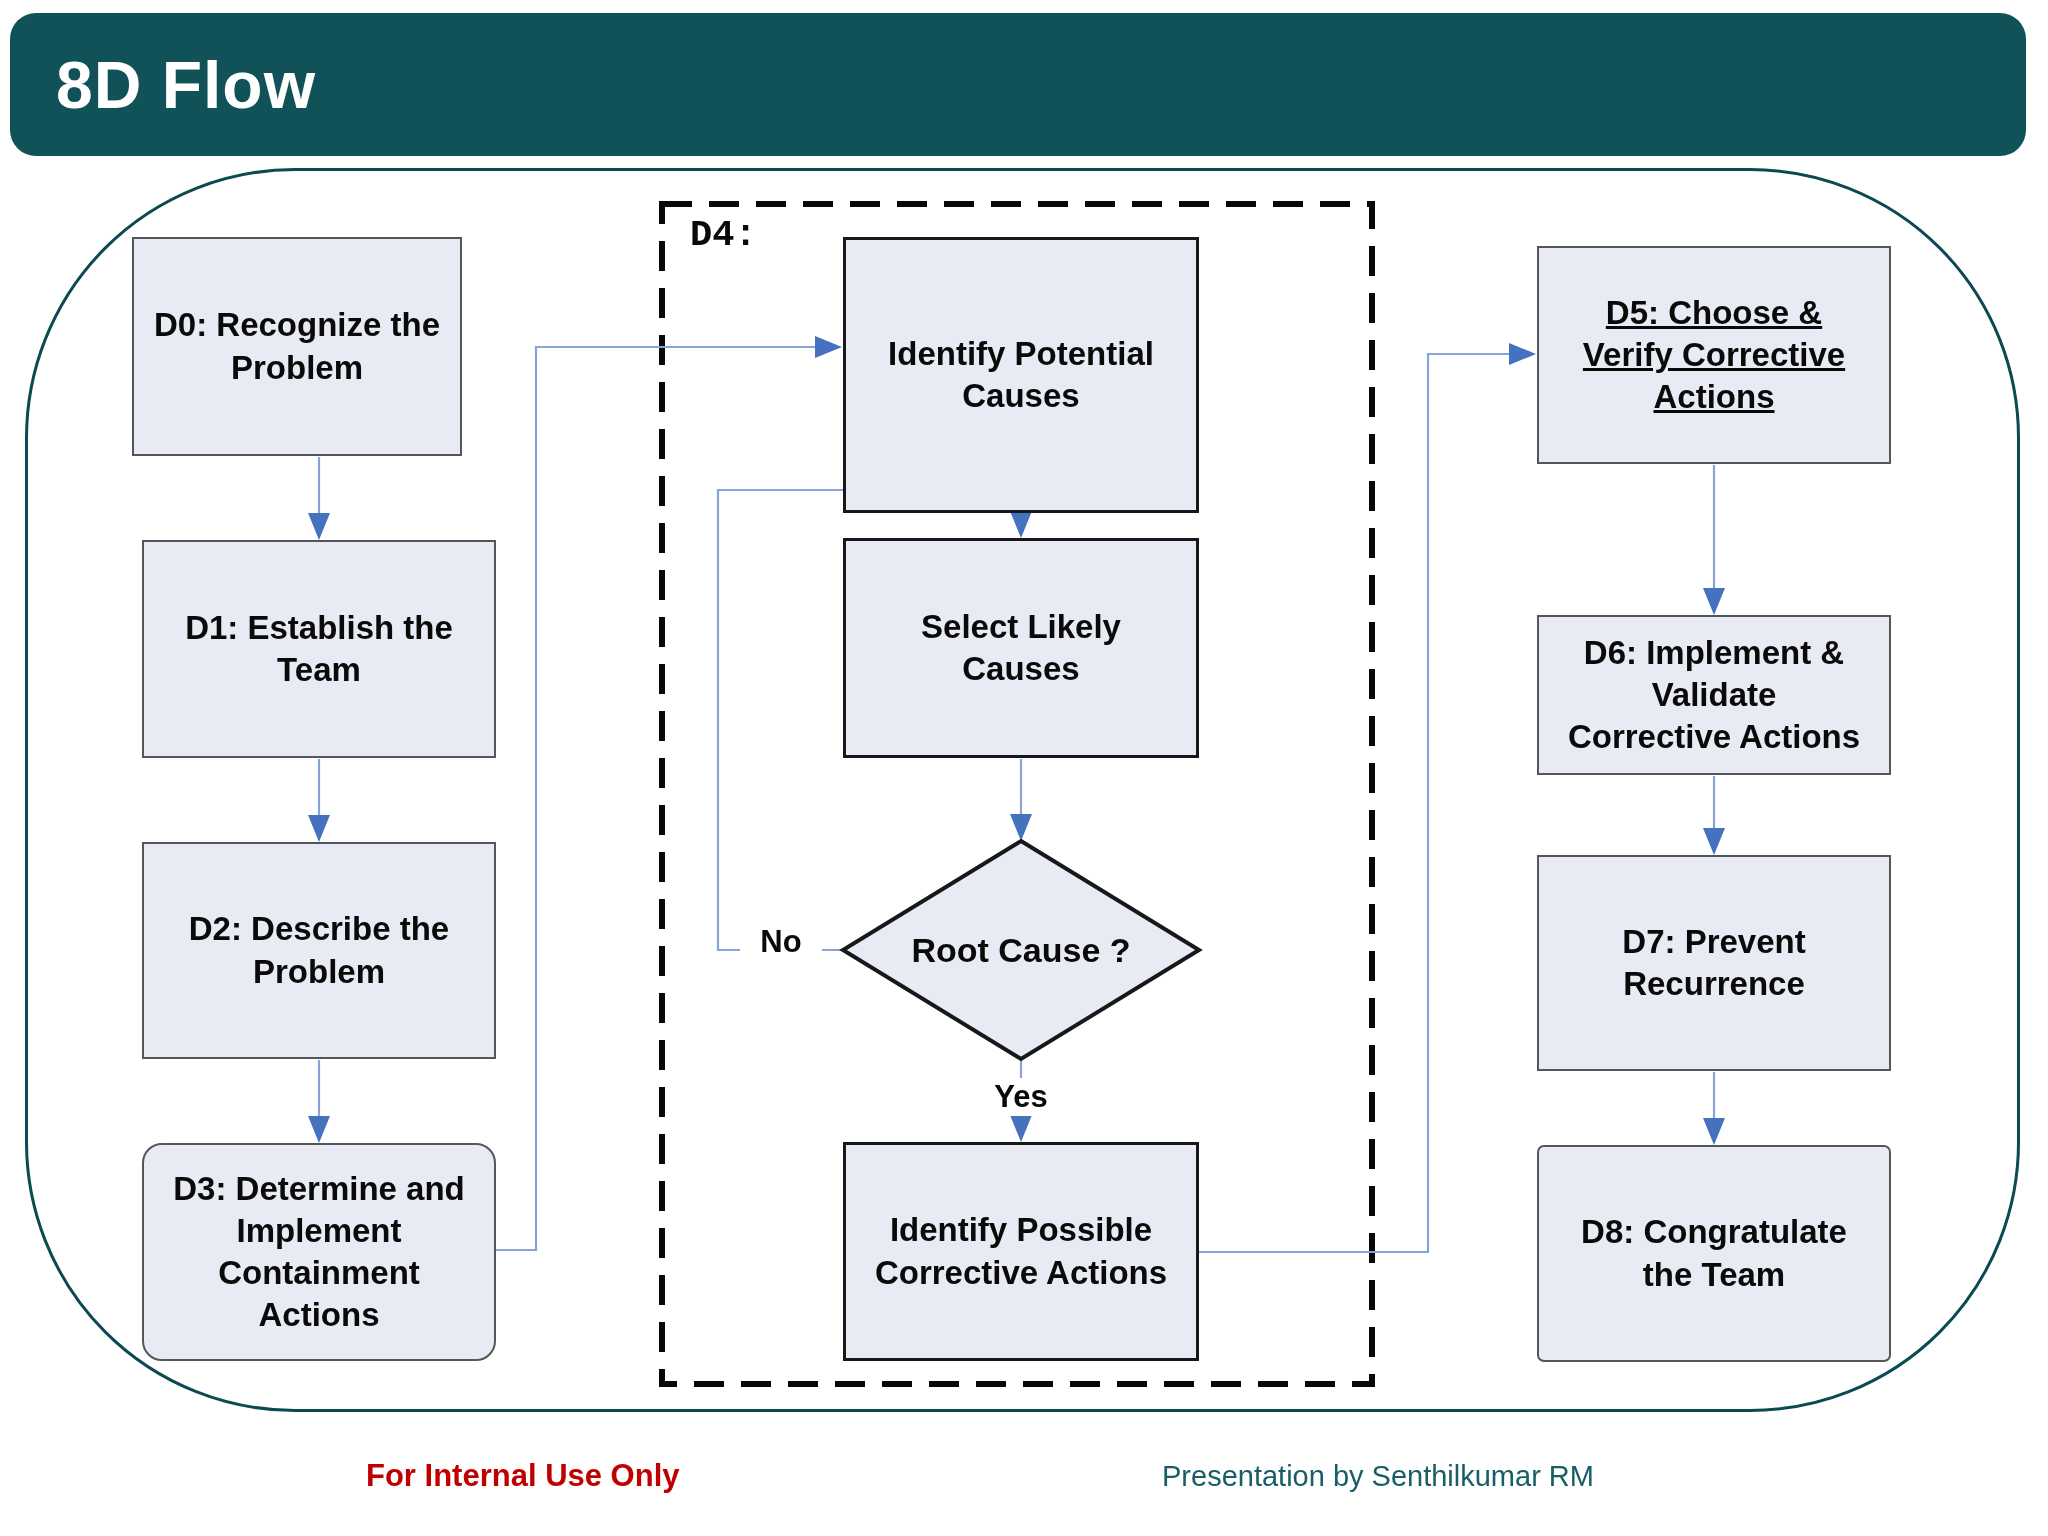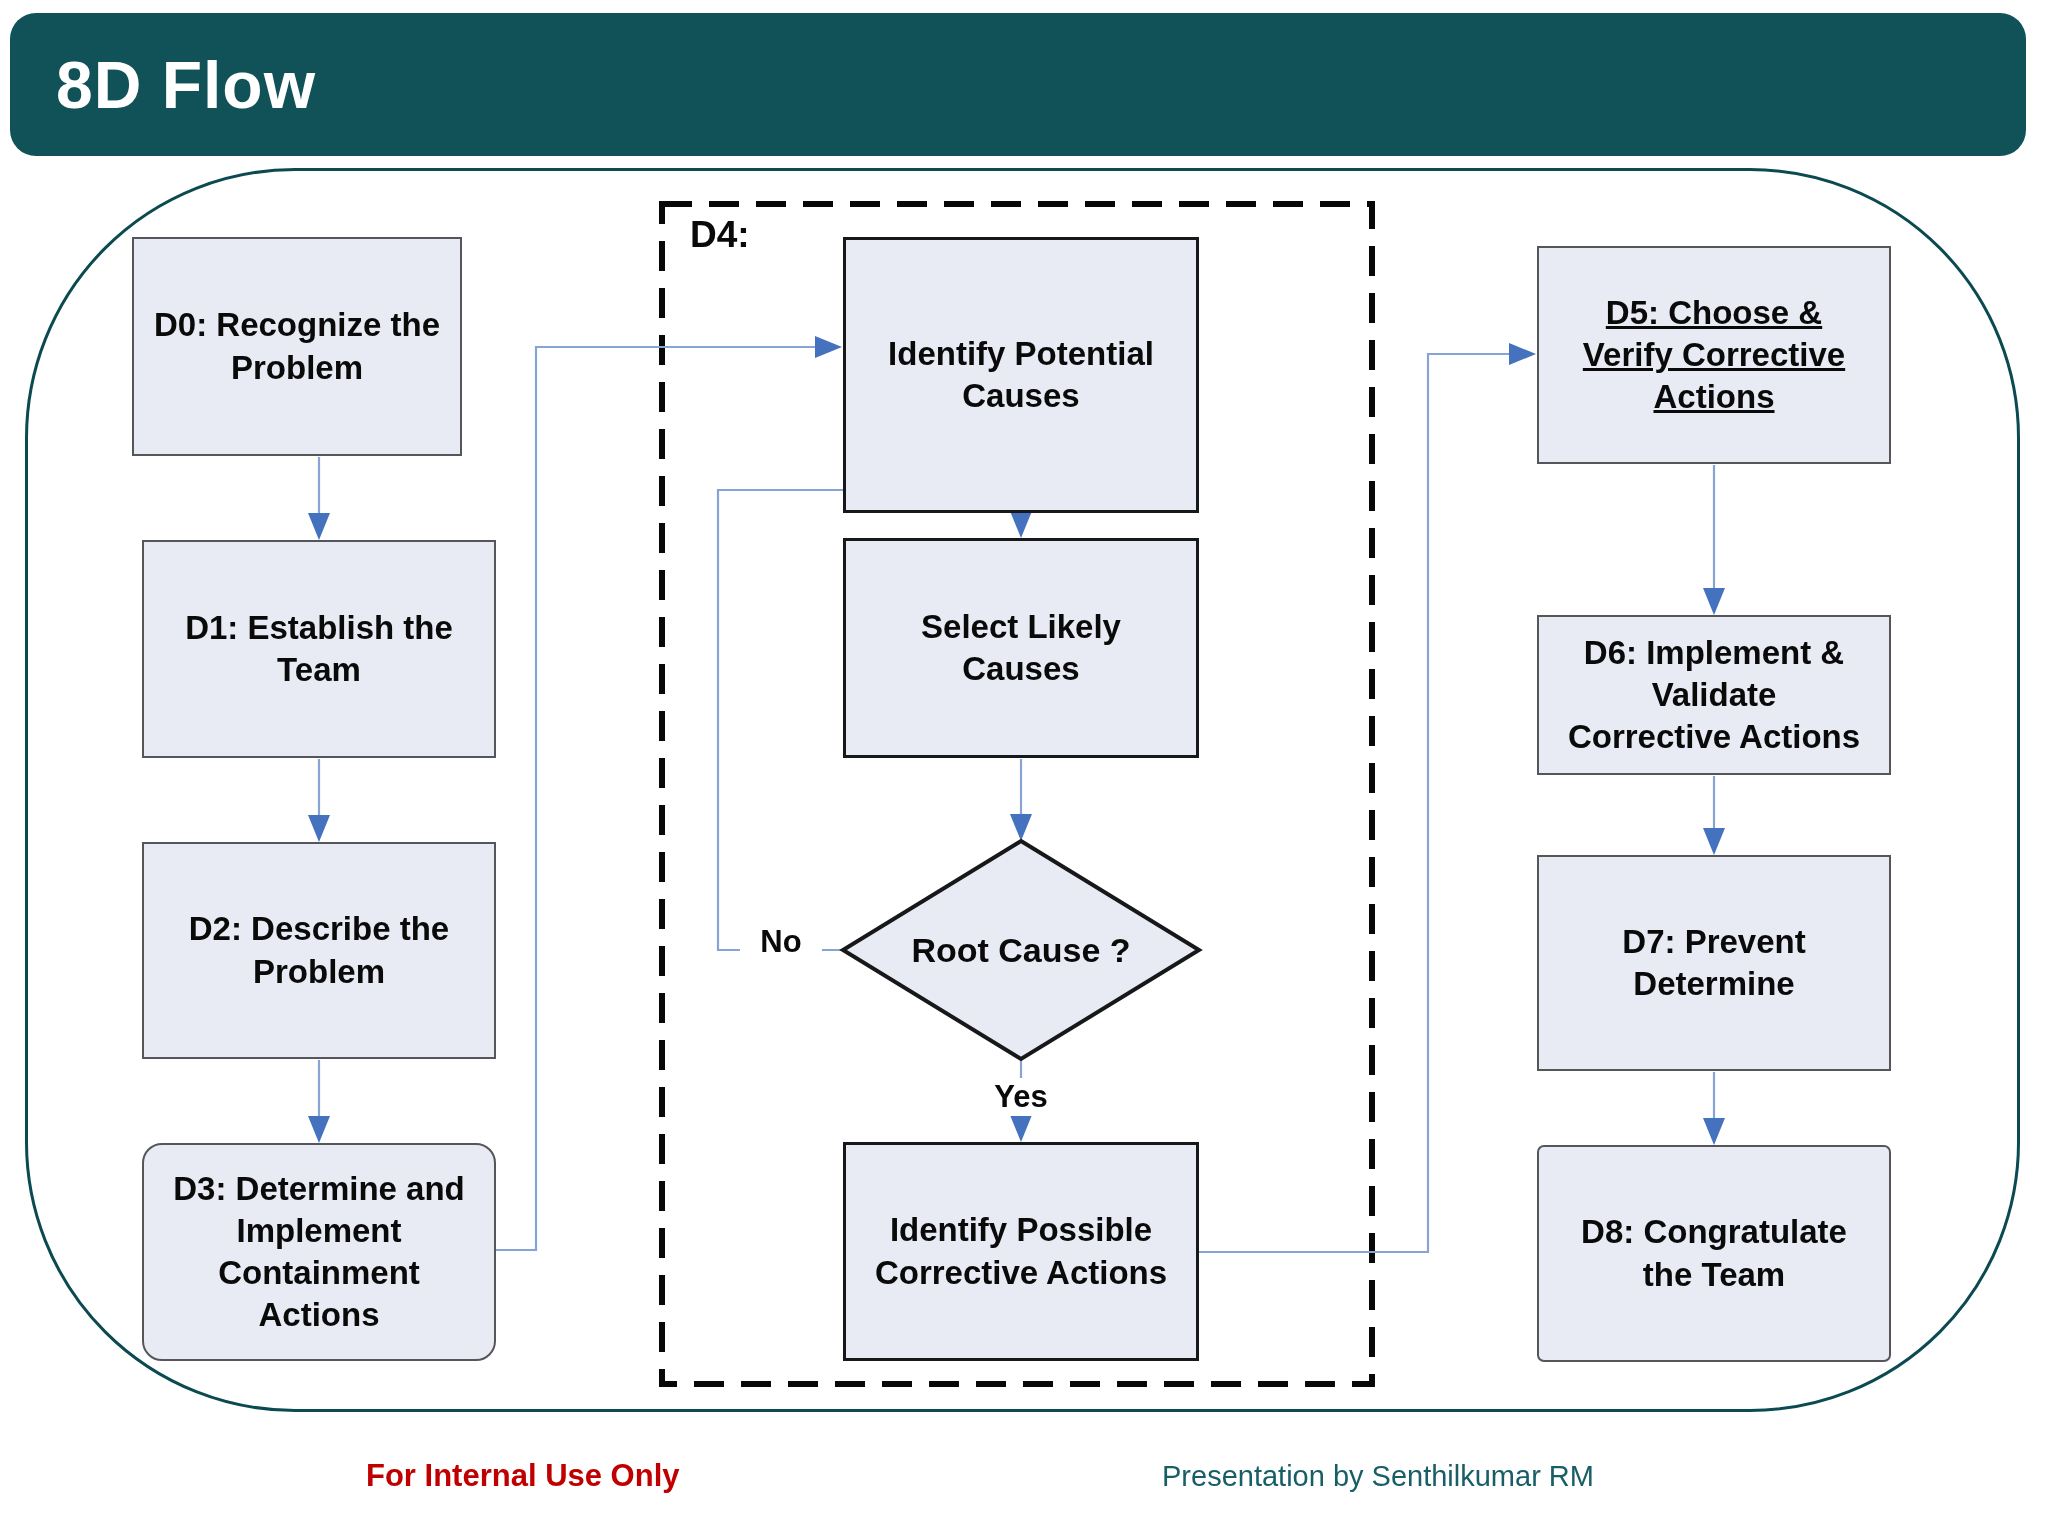--- a/index.html
+++ b/index.html
@@ -81,21 +81,21 @@
   <polyline class="connector" points="1021,759 1021,815" marker-end="url(#arrow)"></polyline>
   <polyline class="connector" points="1021,1060 1021,1116" marker-end="url(#arrow)"></polyline>
   <polyline class="connector" points="1199,1252 1428,1252 1428,354 1510,354" marker-end="url(#arrow)"></polyline>
   <polyline class="connector" points="1714,465 1714,589" marker-end="url(#arrow)"></polyline>
   <polyline class="connector" points="1714,776 1714,829" marker-end="url(#arrow)"></polyline>
   <polyline class="connector" points="1714,1072 1714,1119" marker-end="url(#arrow)"></polyline>
 
   <polygon class="diamond-shape" points="1021,841 1199,950 1021,1059 843,950"></polygon>
 </svg>
 
-<div class="group-label" style="left:690px;top:214px;">D4:</div>
+<div class="group-label" style="left:690px;top:214px;font-family:Liberation Mono, monospace;">D4:</div>
 
 <div class="node" style="left:132px;top:237px;width:330px;height:219px;">D0: Recognize the
 Problem</div>
 <div class="node" style="left:142px;top:540px;width:354px;height:218px;">D1: Establish the
 Team</div>
 <div class="node" style="left:142px;top:842px;width:354px;height:217px;">D2: Describe the
 Problem</div>
 <div class="node" style="left:142px;top:1143px;width:354px;height:218px;border-radius:20px;">D3: Determine and
 Implement
 Containment
@@ -112,18 +112,18 @@
 <div class="edge-label" style="left:740px;top:918px;width:82px;height:48px;">No</div>
 <div class="edge-label" style="left:975px;top:1078px;width:92px;height:38px;">Yes</div>
 
 <div class="node" style="left:1537px;top:246px;width:354px;height:218px;text-decoration:underline;">D5: Choose &amp;
 Verify Corrective
 Actions</div>
 <div class="node" style="left:1537px;top:615px;width:354px;height:160px;">D6: Implement &amp;
 Validate
 Corrective Actions</div>
 <div class="node" style="left:1537px;top:855px;width:354px;height:216px;">D7: Prevent
-Determine</div>
+Recurrence</div>
 <div class="node" style="left:1537px;top:1145px;width:354px;height:217px;border-radius:7px;">D8: Congratulate
 the Team</div>
 
 <div class="footer-left">For Internal Use Only</div>
 <div class="footer-right">Presentation by Senthilkumar RM</div>
 
 </body></html>

